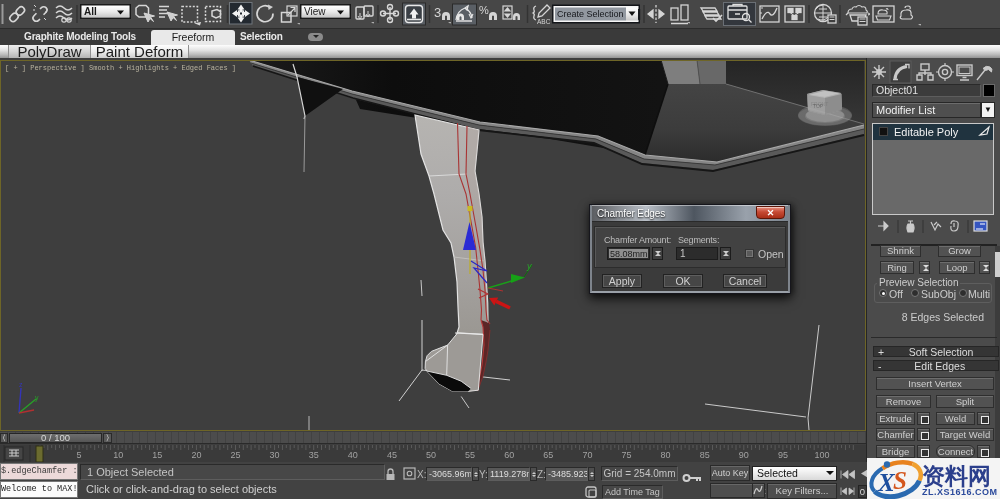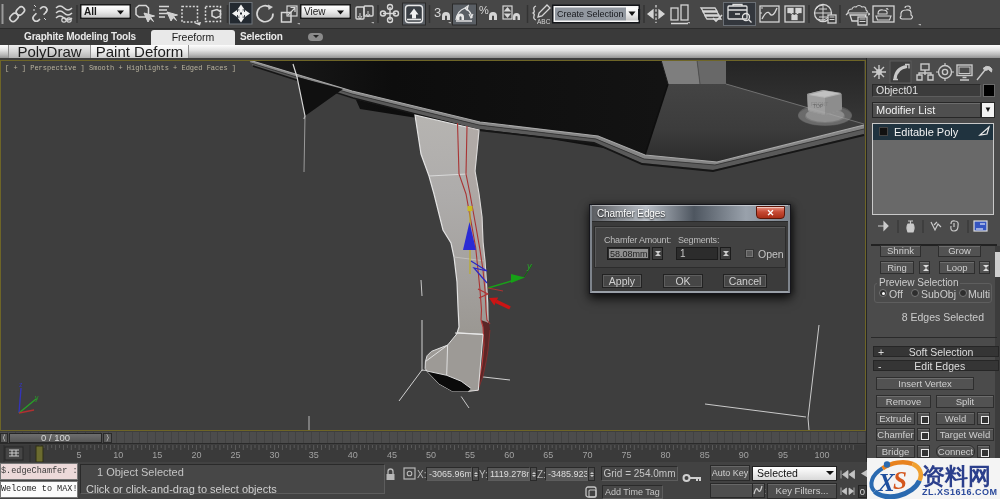--- a/index.html
+++ b/index.html
@@ -403,21 +403,21 @@
     <div class="abs radio sel" style="left:12px;top:231px;"></div>
       <div class="abs rlab" style="left:22px;top:230px;">Off</div>
     <div class="abs radio" style="left:44px;top:231px;"></div>
       <div class="abs rlab" style="left:54px;top:230px;">SubObj</div>
     <div class="abs radio" style="left:92px;top:231px;"></div>
       <div class="abs rlab" style="left:101px;top:230px;">Multi</div>
     <div class="abs" style="left:20px;top:253px;width:97px;height:11px;font-size:10.5px;color:#cccccc;text-align:right;">8 Edges Selected</div>
     <div class="abs" style="left:4px;top:279px;width:126px;height:1px;background:#2a2a2a;"></div>
     <div class="rollhdr" style="top:288px;"><span style="float:left;margin-left:4px;">+</span>Soft Selection</div>
     <div class="rollhdr" style="top:302px;"><span style="float:left;margin-left:4px;">-</span>Edit Edges</div>
-    <div class="pbtn" style="left:9px;top:319px;width:98px;height:13px;line-height:12px;">Insert Vertex</div>
+    <div class="pbtn" style="left:9px;top:319px;width:118px;height:13px;line-height:12px;">Insert Vertex</div>
     <div class="pbtn" style="left:9px;top:337px;width:55px;height:13px;line-height:12px;">Remove</div>
     <div class="pbtn" style="left:69px;top:337px;width:58px;height:13px;line-height:12px;">Split</div>
     <div class="pbtn" style="left:9px;top:354px;width:39px;height:13px;line-height:12px;">Extrude</div>
     <div class="pbtn sq" style="left:50px;top:354px;"></div>
     <div class="pbtn" style="left:69px;top:354px;width:39px;height:13px;line-height:12px;">Weld</div>
     <div class="pbtn sq" style="left:110px;top:354px;"></div>
     <div class="pbtn" style="left:9px;top:370px;width:39px;height:13px;line-height:12px;">Chamfer</div>
     <div class="pbtn sq" style="left:50px;top:370px;"></div>
     <div class="pbtn" style="left:69px;top:370px;width:58px;height:13px;line-height:12px;">Target Weld</div>
     <div class="pbtn" style="left:9px;top:387px;width:39px;height:13px;line-height:12px;">Bridge</div>
@@ -670,21 +670,21 @@
         <text x="704.7" y="13" font-size="9" fill="#a2a2a2" text-anchor="middle" font-family="Liberation Sans">85</text>
         <text x="743.8" y="13" font-size="9" fill="#a2a2a2" text-anchor="middle" font-family="Liberation Sans">90</text>
         <text x="782.9" y="13" font-size="9" fill="#a2a2a2" text-anchor="middle" font-family="Liberation Sans">95</text>
         <text x="822.0" y="13" font-size="9" fill="#a2a2a2" text-anchor="middle" font-family="Liberation Sans">100</text>
       <rect x="36" y="1" width="7" height="16" fill="#6b6b2f" stroke="#2e2e14"></rect>
     </svg>
   </div>
   <div class="abs" id="statusbar">
     <div class="abs" style="left:0;top:1px;width:78px;height:17px;background:#ecd9d9;border:1px solid #777;color:#3a3a3a;font-family:'Liberation Mono',monospace;font-size:8.5px;line-height:15px;white-space:nowrap;overflow:hidden;">$.edgeChamfer :</div>
     <div class="abs" style="left:0;top:19px;width:78px;height:17px;background:#fbfbfb;border:1px solid #777;color:#222;font-family:'Liberation Mono',monospace;font-size:8.5px;line-height:15px;white-space:nowrap;overflow:hidden;">Welcome to MAX!</div>
-    <div class="abs inset" style="left:80px;top:2px;width:305px;height:30px;font-size:11px;line-height:15px;padding-left:16px;">1 Object Selected</div>
+    <div class="abs inset" style="left:80px;top:2px;width:305px;height:16px;font-size:11px;line-height:15px;padding-left:6px;">1 Object Selected</div>
     <div class="abs" style="left:80px;top:21px;width:400px;height:15px;font-size:11px;color:#d0d0d0;padding-left:6px;">Click or click-and-drag to select objects</div>
     <svg width="36" height="17" style="position:absolute;left:384px;top:5px;">
       <path d="M4,7 v-2.5 a2.5,2.5 0 0 1 5,0 v2.5" fill="none" stroke="#b8b8b8" stroke-width="1.3"></path>
       <rect x="2.5" y="7" width="8" height="6" fill="#b8b8b8"></rect>
       <rect x="20" y="1" width="11" height="11" fill="none" stroke="#b8b8b8" stroke-width="1.2"></rect>
       <circle cx="25.5" cy="6.5" r="2.3" fill="none" stroke="#b8b8b8" stroke-width="1.1"></circle>
     </svg>
     <div class="abs" style="left:417px;top:7px;font-size:10px;color:#b8b8b8;">X:</div>
     <div class="abs inset" style="left:426px;top:5px;width:46px;height:14px;font-size:9px;line-height:13px;padding-left:2px;background:#585858;color:#ddd;white-space:nowrap;overflow:hidden;">-3065.96m</div>
     <div class="abs spinner" style="left:472px;top:5px;"></div>

